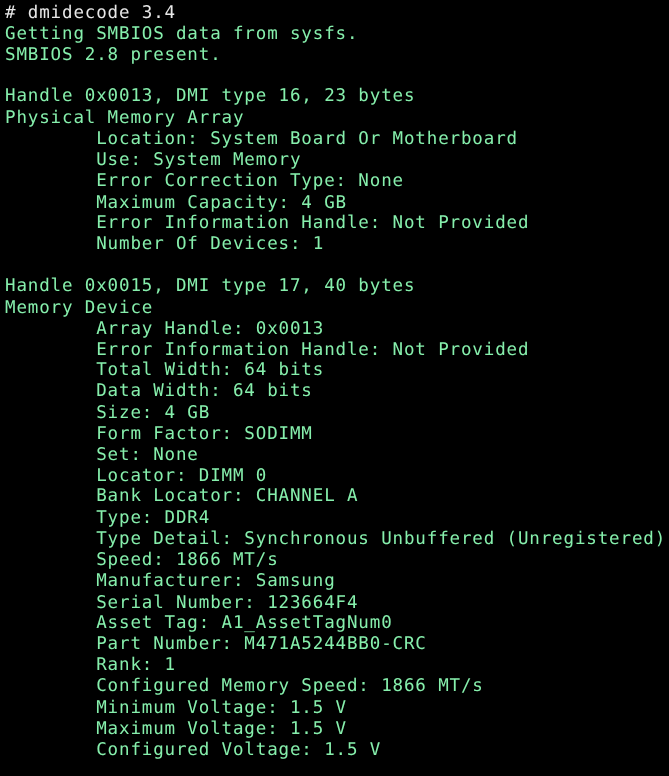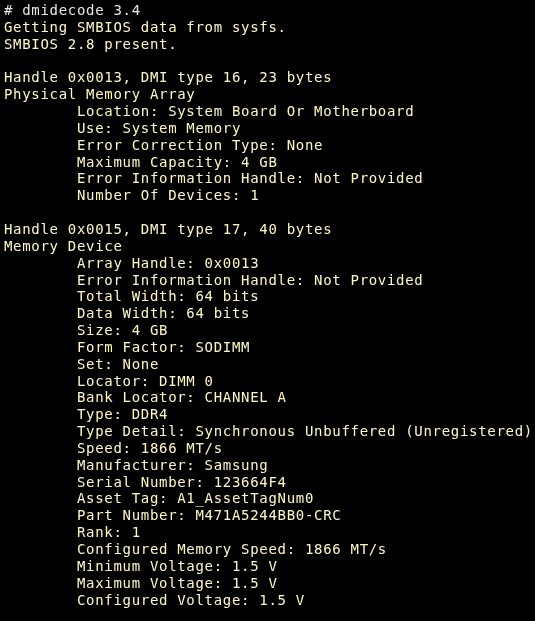--- a/index.html
+++ b/index.html
@@ -23,21 +23,21 @@
     line-height: 16.85px;
     color: #d6d6d6;
     letter-spacing: 0.69px;
     white-space: pre;
     border-radius: 29px;
     -webkit-font-smoothing: none;
   }
   .line {
     height: 16.85px;
     white-space: pre;
-    color: #fef9c3;
+    color: #86efac;
   }
   .line.blank {
     color: transparent;
   }
   .prompt-line {
     color: #e8e8e8;
   }
 </style>
 </head>
 <body>

